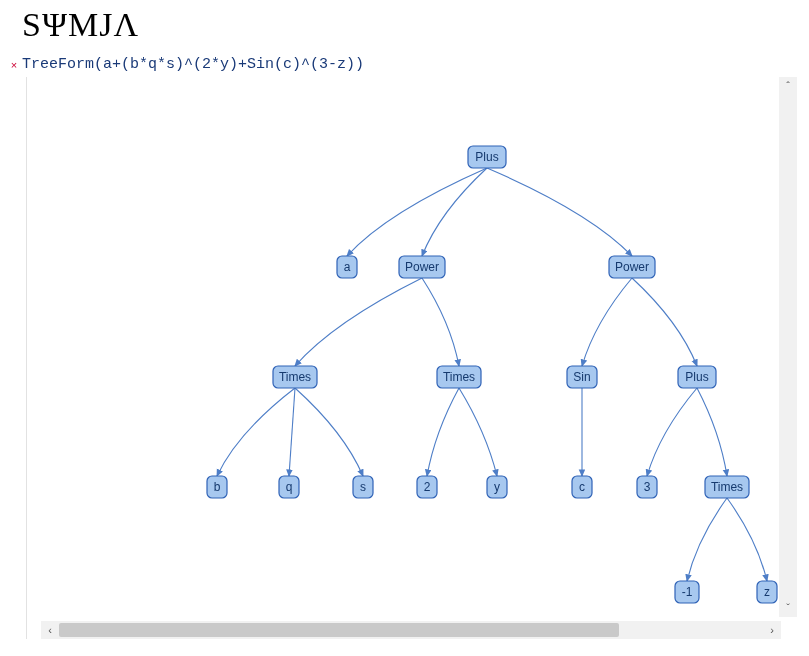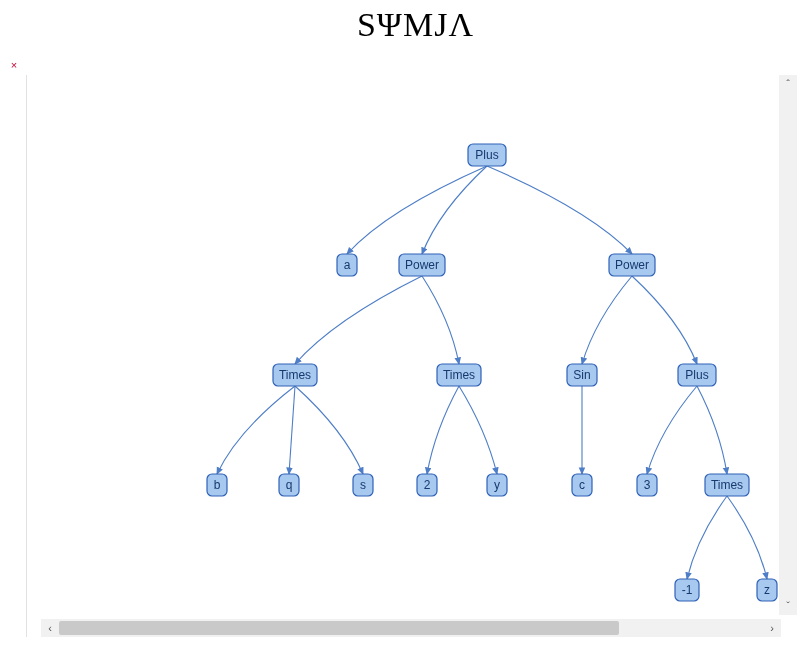--- a/index.html
+++ b/index.html
@@ -1,16 +1,16 @@
 <!DOCTYPE html>
 <html><head>
 <meta charset="utf-8">
 <style>
   html,body{margin:0;padding:0;font-family:Arial,Helvetica,sans-serif;background:#fff;color:#000;width:809px;height:656px;overflow:hidden;}
-  .logo{font-family:"Times New Roman",serif;font-size:34px;font-weight:400;letter-spacing:1px;padding:6px 0 0 22px;text-align:center;}
+  .logo{font-family:"Times New Roman",serif;font-size:34px;font-weight:400;letter-spacing:1px;padding:6px 0 0 22px;}
   .query-row{display:flex;align-items:flex-start;padding:12px 0 0 6px;}
   .close-x{color:#cc0033;font-size:11px;width:16px;text-align:center;cursor:pointer;padding-top:3px;}
   .query-text{font-family:"Courier New",monospace;font-size:15px;color:#1a3a78;}
   .canvas-wrap{position:relative;margin:4px 0 0 26px;width:770px;height:562px;border-left:1px solid #e2e2e2;}
   .scroll-v{position:absolute;right:0;top:0;width:18px;height:540px;background:#f1f1f1;}
   .scroll-v .arrow{position:absolute;left:0;width:18px;height:18px;text-align:center;line-height:18px;font-size:11px;color:#555;background:#f1f1f1;cursor:pointer;}
   .scroll-v .arrow.up{top:0;}
   .scroll-v .arrow.down{bottom:0;}
   .scroll-h{position:absolute;left:14px;bottom:0;height:18px;width:740px;background:#f1f1f1;}
   .scroll-h .arrow{position:absolute;top:0;width:18px;height:18px;text-align:center;line-height:18px;font-size:11px;color:#555;cursor:pointer;}
@@ -23,20 +23,21 @@
   .nodebox{fill:#a7c8ef;stroke:#2f62b6;stroke-width:1.2;}
   .nodetxt{font-family:Arial,sans-serif;font-size:12px;fill:#163a6e;dominant-baseline:middle;text-anchor:middle;}
 </style>
 </head>
 <body>
 
 <div class="logo">SΨMJΛ</div>
 
 <div class="query-row">
   <div class="close-x">×</div>
+  <div class="query-text">TreeForm(a+(b*q*s)^(2*y)+Sin(c)^(3-z))</div>
 </div>
 
 <div class="canvas-wrap">
   <svg id="tree-svg" width="752" height="540">
       <defs>
         <marker id="ah" markerWidth="8" markerHeight="8" refX="6" refY="3" orient="auto">
           <path d="M0,0 L7,3 L0,6 z" class="arrowhead"></path>
         </marker>
       </defs>
       <path d="M 460 91 Q 360 135 320 179" class="edge" marker-end="url(#ah)"></path>

